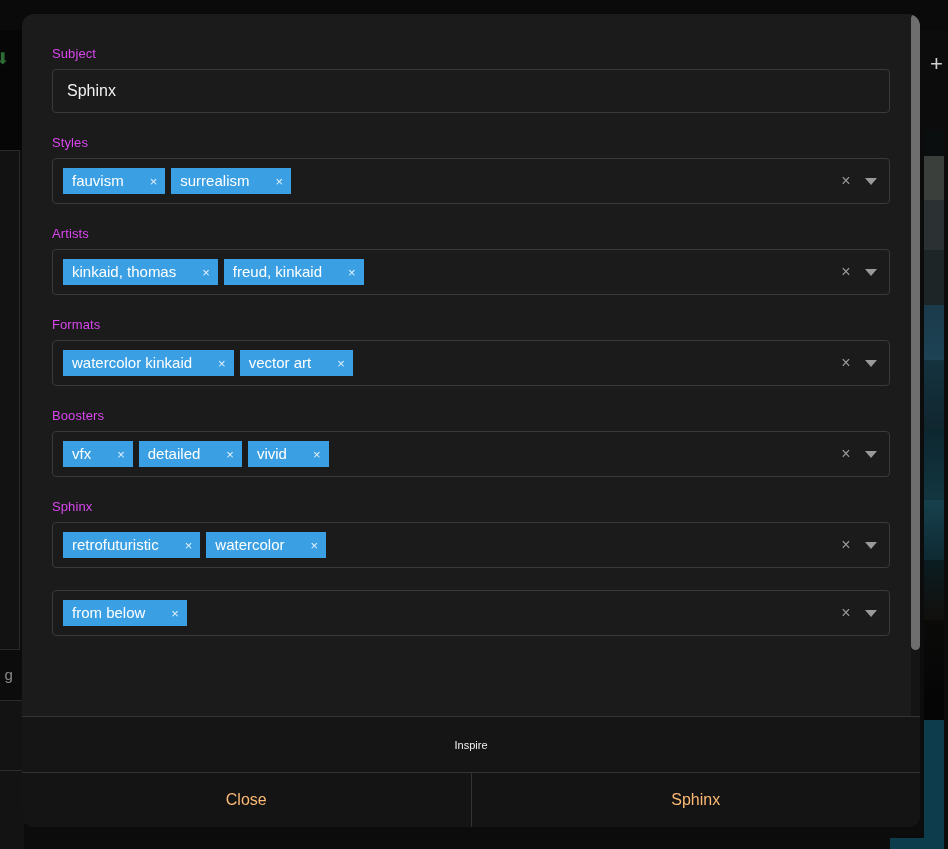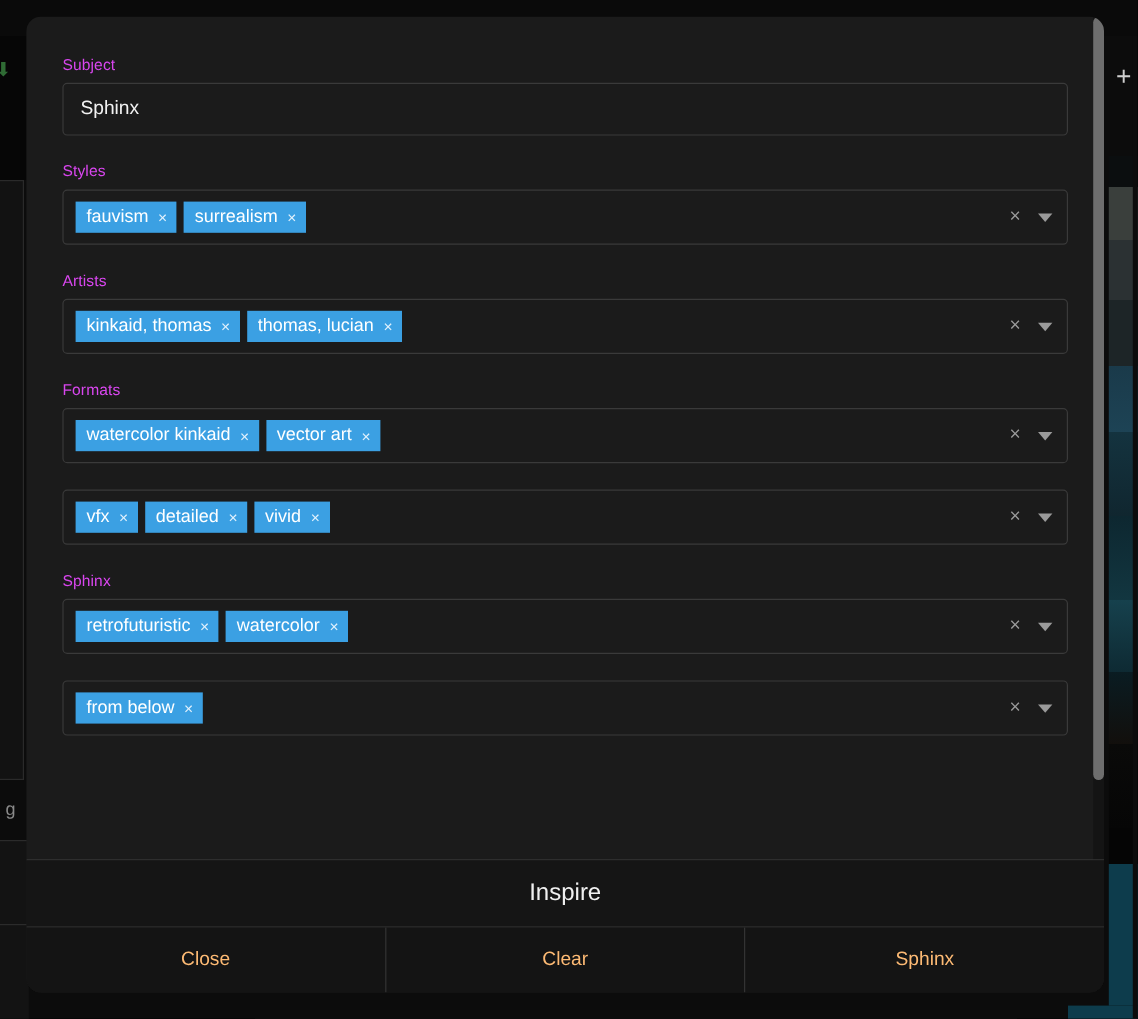--- a/index.html
+++ b/index.html
@@ -190,20 +190,21 @@
     display: inline-flex;
     align-items: center;
     background: #3ba0e3;
     color: #ffffff;
     border-radius: 0;
     height: 26px;
     padding: 0 8px 0 9px;
     font-size: 15px;
     line-height: 26px;
     white-space: nowrap;
+    gap: 18px;
   }
   .chip-remove {
     margin-left: 8px;
     color: #e3f2fd;
     font-size: 13px;
     line-height: 1;
     cursor: pointer;
   }
   .field-actions {
     flex: 0 0 auto;
@@ -254,21 +255,21 @@
     display: flex;
     flex-direction: column;
     border-top: 1px solid #333333;
   }
   .inspire-row {
     height: 55px;
     display: flex;
     align-items: center;
     justify-content: center;
     color: #f0f0f0;
-    font-size: 20px;
+    font-size: 11px;
     cursor: pointer;
     border-bottom: 1px solid #333333;
     background: #151515;
   }
   .button-row {
     flex: 1 1 auto;
     display: flex;
     background: #141414;
   }
   .footer-btn {
@@ -334,21 +335,21 @@
 
       <div class="field-block">
         <div class="field-label">Artists</div>
         <div class="chip-field">
           <div class="chips">
             <span class="chip">
                 <span>kinkaid, thomas</span>
                 <span class="chip-remove">×</span>
               </span>
             <span class="chip">
-                <span>thomas, lucian</span>
+                <span>freud, kinkaid</span>
                 <span class="chip-remove">×</span>
               </span>
           </div>
           <div class="field-actions">
             <span class="clear-x">×</span>
             <span class="caret"></span>
           </div>
         </div>
       </div>
 
@@ -366,20 +367,21 @@
               </span>
           </div>
           <div class="field-actions">
             <span class="clear-x">×</span>
             <span class="caret"></span>
           </div>
         </div>
       </div>
 
       <div class="field-block">
+        <div class="field-label">Boosters</div>
         <div class="chip-field">
           <div class="chips">
             <span class="chip">
                 <span>vfx</span>
                 <span class="chip-remove">×</span>
               </span>
             <span class="chip">
                 <span>detailed</span>
                 <span class="chip-remove">×</span>
               </span>
@@ -434,18 +436,17 @@
 
     <div class="scroll-track">
       <div class="scroll-thumb"></div>
     </div>
   </div>
 
   <div class="footer">
     <div class="inspire-row">Inspire</div>
     <div class="button-row">
       <div class="footer-btn">Close</div>
-      <div class="footer-btn">Clear</div>
       <div class="footer-btn">Sphinx</div>
     </div>
   </div>
 
 </div>
 
 </body></html>

